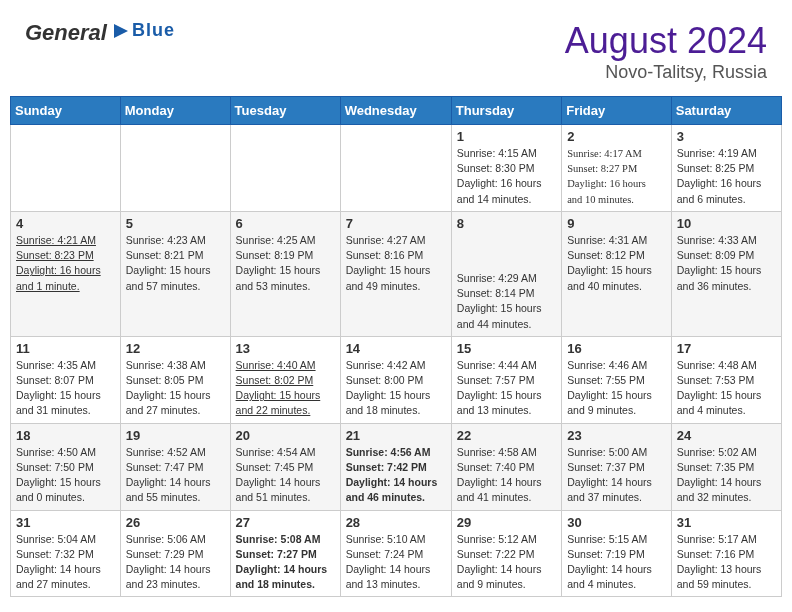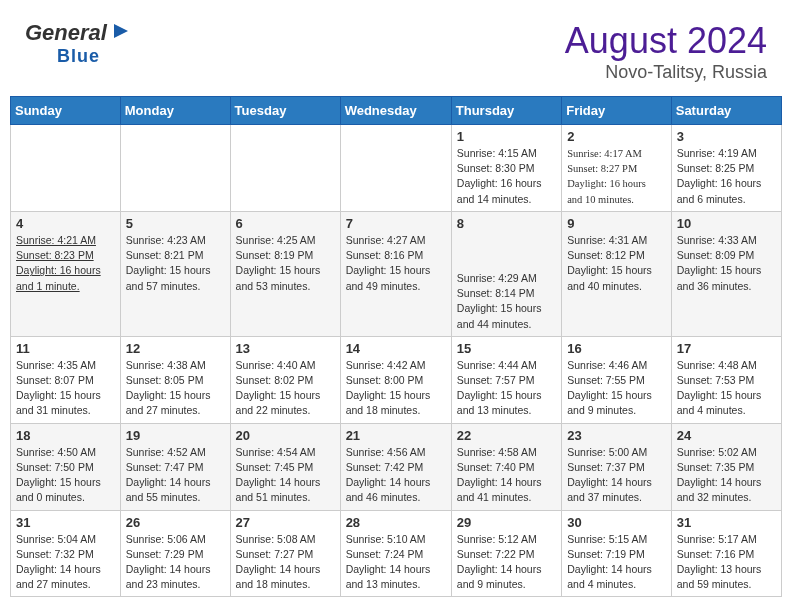--- a/index.html
+++ b/index.html
@@ -11,22 +11,22 @@
       padding: 10px;
     }
     .header {
       display: flex;
       justify-content: space-between;
       align-items: flex-start;
       padding: 10px 15px 5px 15px;
     }
     .logo {
       display: flex;
-      flex-direction: column;
-      align-items: center;
+      flex-direction: row;
+      align-items: flex-start;
     }
     .title-block {
       text-align: right;
     }
     .title-month {
       font-size: 36px;
       color: #4c1d95;
       font-weight: normal;
     }
     .title-location {
@@ -209,21 +209,21 @@
         </td>
         <td>
           <span class="day-number">12</span>
           <div class="day-info" style="white-space: pre-line;">Sunrise: 4:38 AM
 Sunset: 8:05 PM
 Daylight: 15 hours
 and 27 minutes.</div>
         </td>
         <td>
           <span class="day-number">13</span>
-          <div class="day-info" style="white-space: pre-line;">Sunrise: 4:40 AM
+          <div class="day-info" style="white-space: pre-line; text-decoration: underline;">Sunrise: 4:40 AM
 Sunset: 8:02 PM
 Daylight: 15 hours
 and 22 minutes.</div>
         </td>
         <td>
           <span class="day-number">14</span>
           <div class="day-info" style="white-space: pre-line;">Sunrise: 4:42 AM
 Sunset: 8:00 PM
 Daylight: 15 hours
 and 18 minutes.</div>
@@ -267,21 +267,21 @@
         </td>
         <td>
           <span class="day-number">20</span>
           <div class="day-info" style="white-space: pre-line;">Sunrise: 4:54 AM
 Sunset: 7:45 PM
 Daylight: 14 hours
 and 51 minutes.</div>
         </td>
         <td>
           <span class="day-number">21</span>
-          <div class="day-info" style="white-space: pre-line;">Sunrise: 4:56 AM
+          <div class="day-info" style="white-space: pre-line; font-weight: bold;">Sunrise: 4:56 AM
 Sunset: 7:42 PM
 Daylight: 14 hours
 and 46 minutes.</div>
         </td>
         <td>
           <span class="day-number">22</span>
           <div class="day-info" style="white-space: pre-line;">Sunrise: 4:58 AM
 Sunset: 7:40 PM
 Daylight: 14 hours
 and 41 minutes.</div>
@@ -311,21 +311,21 @@
         </td>
         <td>
           <span class="day-number">26</span>
           <div class="day-info" style="white-space: pre-line;">Sunrise: 5:06 AM
 Sunset: 7:29 PM
 Daylight: 14 hours
 and 23 minutes.</div>
         </td>
         <td>
           <span class="day-number">27</span>
-          <div class="day-info" style="white-space: pre-line;">Sunrise: 5:08 AM
+          <div class="day-info" style="white-space: pre-line; font-weight: bold;">Sunrise: 5:08 AM
 Sunset: 7:27 PM
 Daylight: 14 hours
 and 18 minutes.</div>
         </td>
         <td>
           <span class="day-number">28</span>
           <div class="day-info" style="white-space: pre-line;">Sunrise: 5:10 AM
 Sunset: 7:24 PM
 Daylight: 14 hours
 and 13 minutes.</div>

